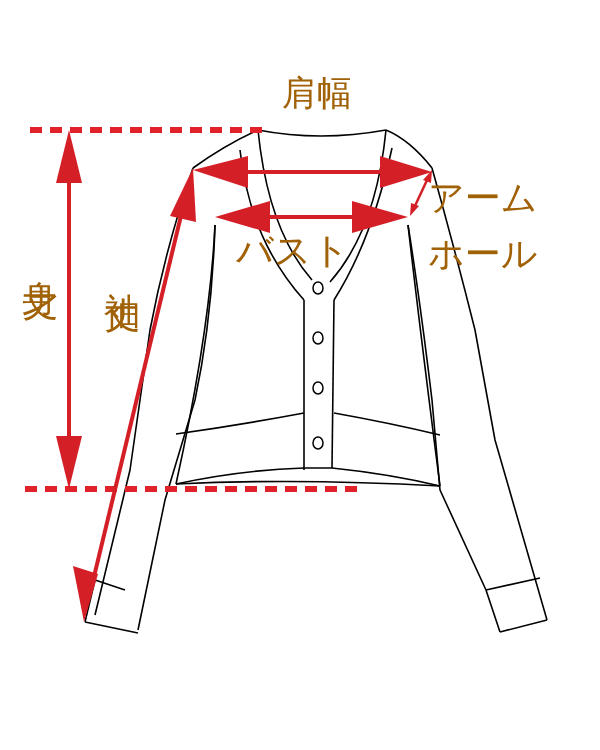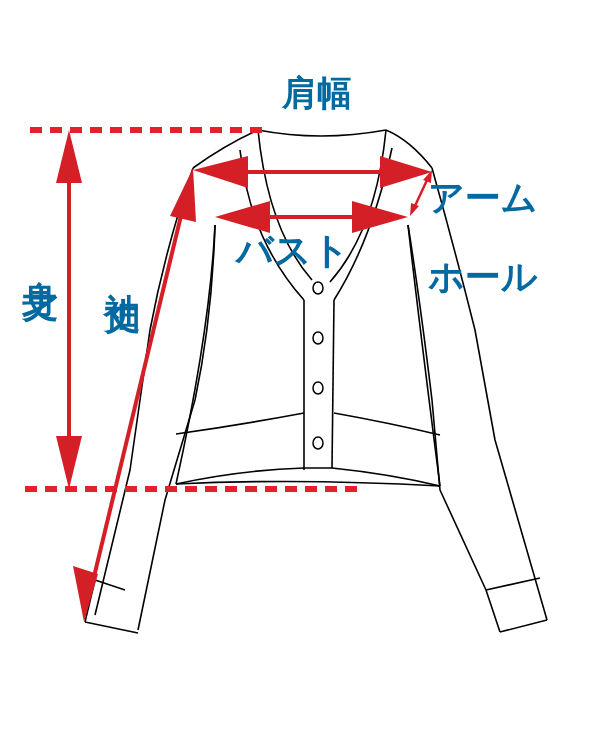--- a/index.html
+++ b/index.html
@@ -1,18 +1,18 @@
 <!DOCTYPE html>
 <html><head>
 <meta charset="utf-8">
 <style>
   html, body { margin:0; padding:0; background:#ffffff; }
   body { width:600px; height:750px; position:relative; overflow:hidden; font-family:"DejaVu Sans", sans-serif; }
   svg#diagram { position:absolute; left:0; top:0; }
-  .lbl { position:absolute; color:#0369a1; font-weight:bold; font-family:"DejaVu Sans", sans-serif; line-height:1; white-space:nowrap; }
+  .lbl { position:absolute; color:#a16207; font-weight:normal; font-family:"DejaVu Sans", sans-serif; line-height:1; white-space:nowrap; }
   .vert { writing-mode: vertical-rl; letter-spacing:4px; }
 </style>
 </head>
 <body>
 
 <svg id="diagram" width="600" height="750" viewBox="0 0 600 750" xmlns="http://www.w3.org/2000/svg">
   <g fill="none" stroke="#000" stroke-width="1.6" stroke-linejoin="round">
 
     <path d="M258 130 Q320 142 386 130"></path>
 
@@ -81,15 +81,15 @@
 
     <line x1="428" y1="178" x2="414" y2="208" stroke-width="2.5"></line>
     <polygon points="432,170 423,180 431,183" stroke="none"></polygon>
     <polygon points="410,216 411,203 419,206" stroke="none"></polygon>
   </g>
 </svg>
 
 <div class="lbl" style="left:282px; top:76px; font-size:35px;">肩幅</div>
 <div class="lbl" style="left:236px; top:232px; font-size:37px;">バスト</div>
 <div class="lbl" style="left:428px; top:180px; font-size:36px;">アーム</div>
-<div class="lbl" style="left:428px; top:236px; font-size:36px;margin-top:23px;">ホール</div>
+<div class="lbl" style="left:428px; top:236px; font-size:36px;">ホール</div>
 <div class="lbl vert" style="left:22px; top:252px; font-size:36px;">身丈</div>
 <div class="lbl vert" style="left:104px; top:264px; font-size:36px;">袖丈</div>
 
 </body></html>

